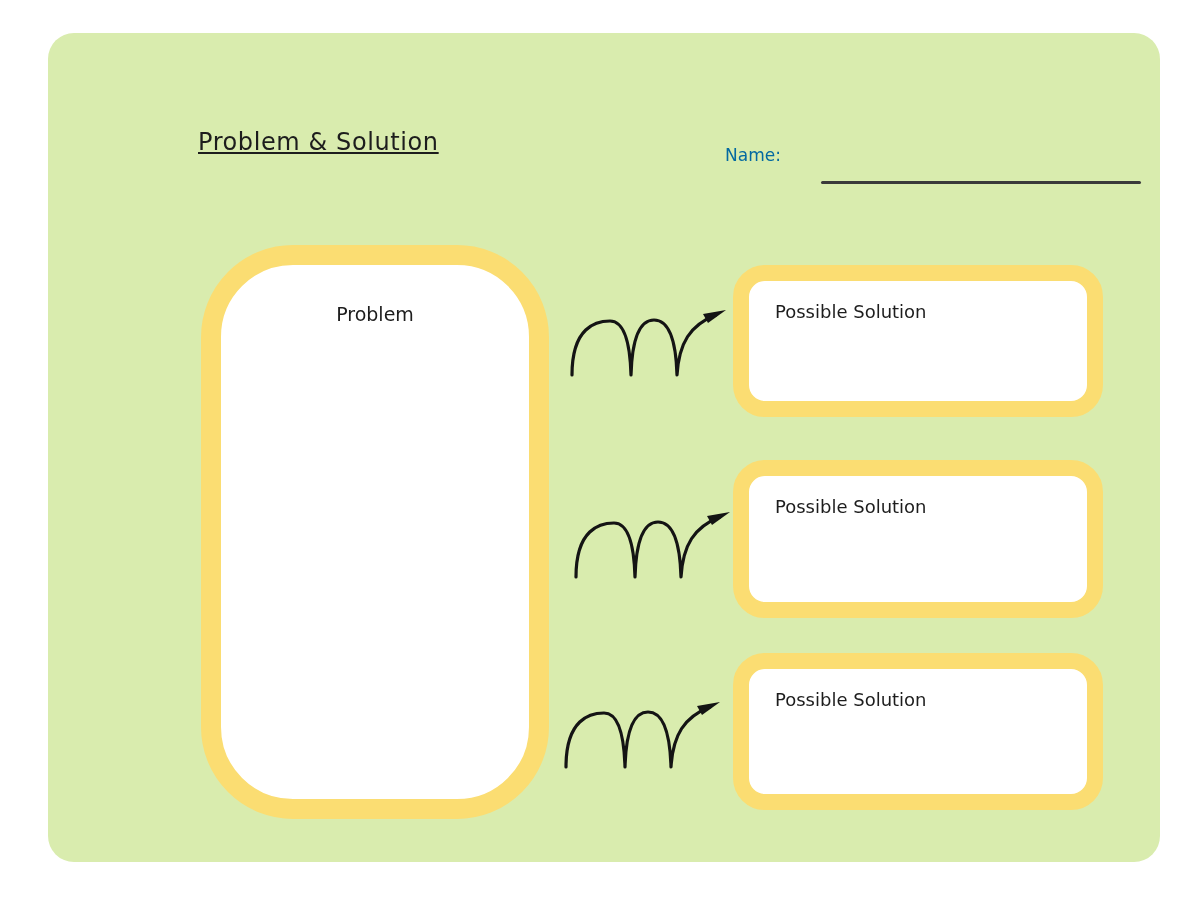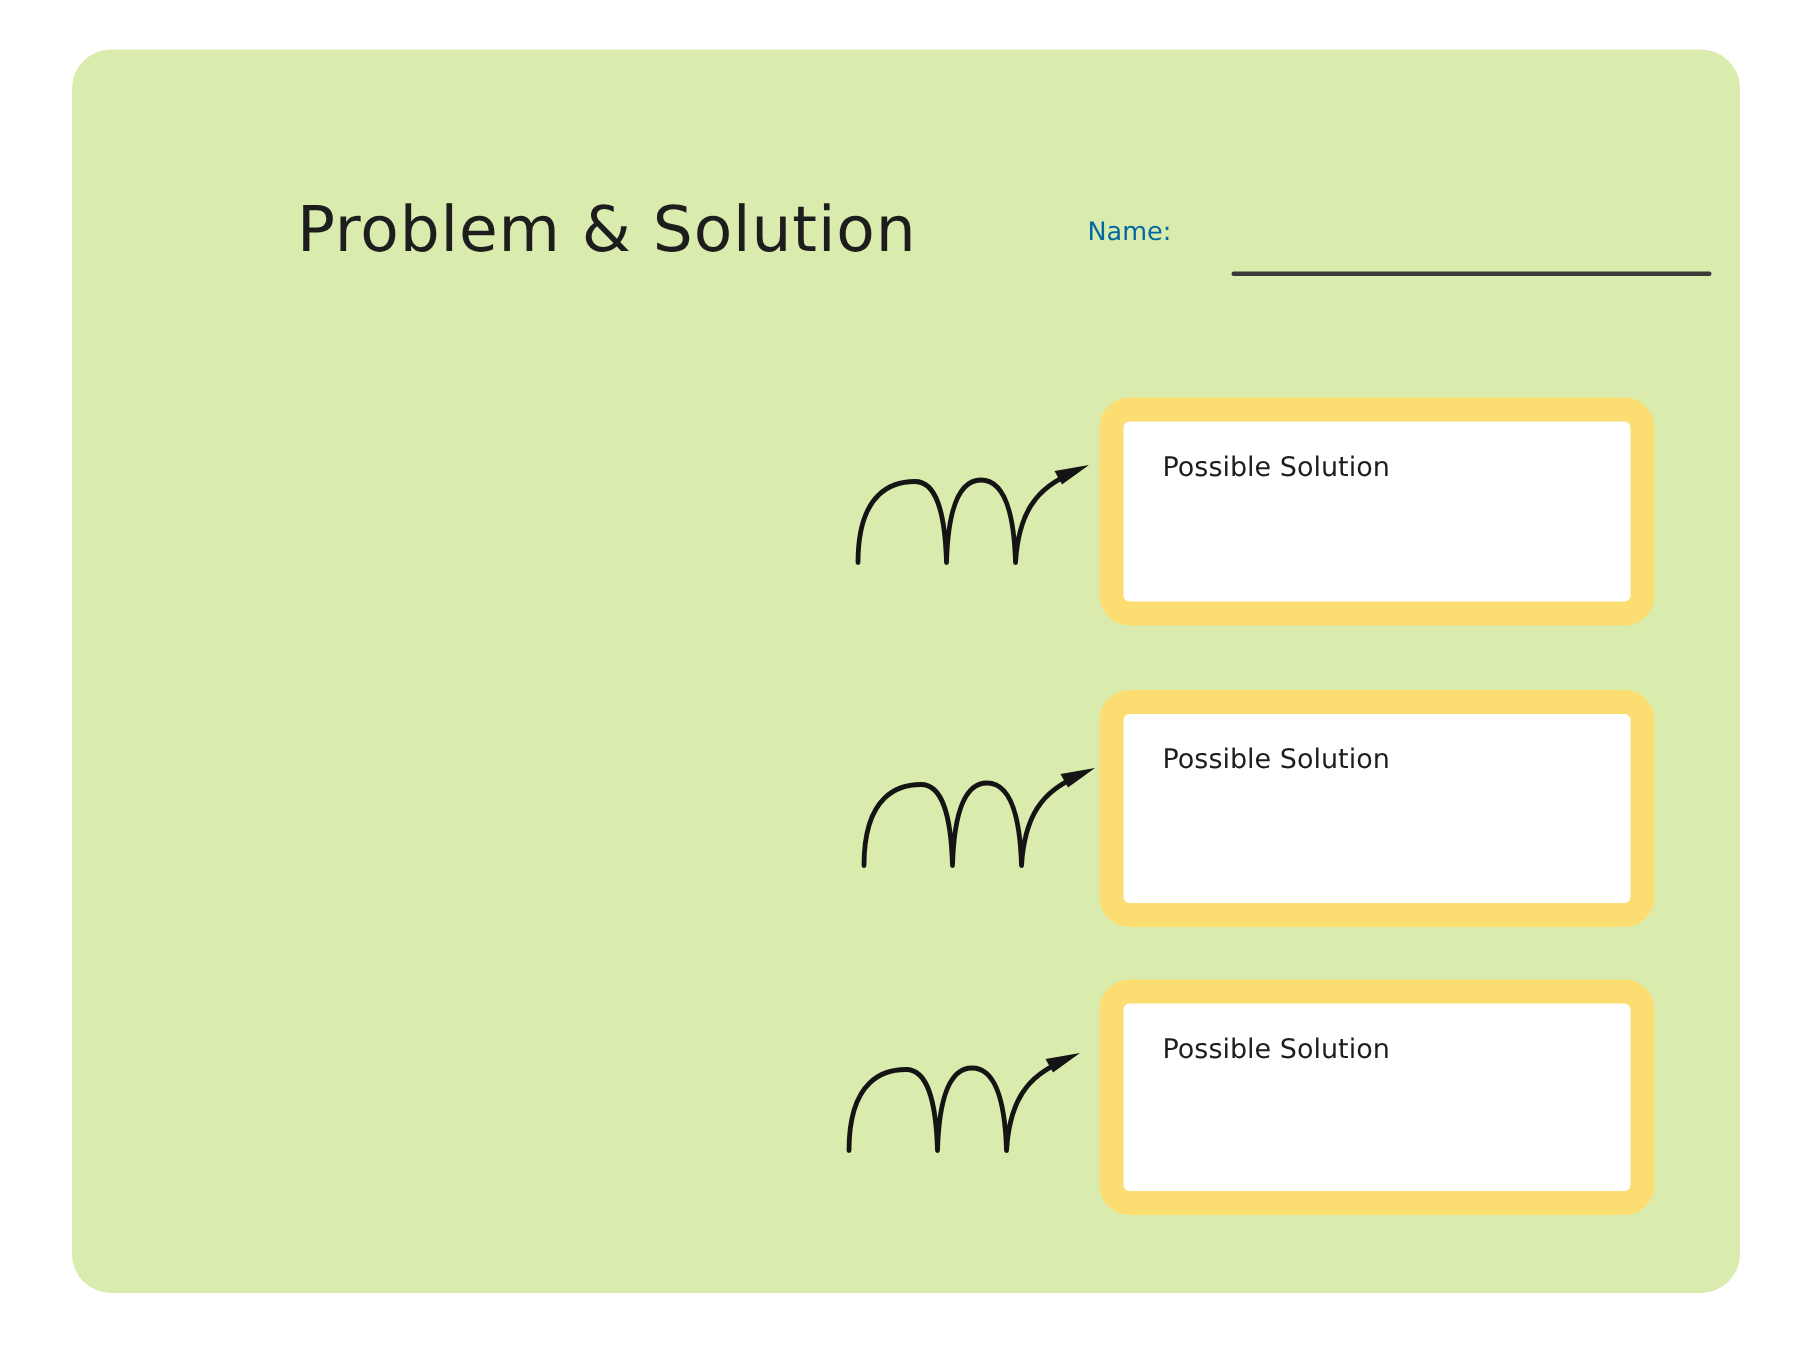--- a/index.html
+++ b/index.html
@@ -30,25 +30,26 @@
     background: #d9ecae;
     border-radius: 26px;
   }
 
   
   .title {
     position: absolute;
     left: 150px;
     top: 95px;
     font-family: "DejaVu Sans", sans-serif;
-    font-size: 42px;
+    font-size: 24px;
     font-weight: 400;
     letter-spacing: 0.6px;
     color: #1d1d1d;
     white-space: nowrap;
+    text-decoration: underline;
   }
 
   .name-label {
     position: absolute;
     left: 677px;
     top: 112px;
     font-family: "DejaVu Sans", sans-serif;
     font-size: 17px;
     color: #0369a1;
     white-space: nowrap;
@@ -89,21 +90,21 @@
     font-family: "DejaVu Sans", sans-serif;
     font-size: 19px;
     color: #1d1d1d;
   }
 
   .solution-box {
     left: 685px;
     width: 370px;
     height: 152px;
     border: 16px solid #fbdd72;
-    border-radius: 20px;
+    border-radius: 32px;
   }
 
   .solution-box.s1 { top: 232px; }
   .solution-box.s2 { top: 427px; height: 158px; }
   .solution-box.s3 { top: 620px; height: 157px; }
 
   .solution-label {
     position: absolute;
     left: 26px;
     top: 20px;
@@ -131,20 +132,23 @@
 <div id="worksheet-root">
 
   <div class="card">
 
     <div class="title">Problem &amp; Solution</div>
 
     <div class="name-label">Name:</div>
 
     <div class="name-line"></div>
 
+    <div class="box problem-box">
+      <div class="problem-label">Problem</div>
+    </div>
 
     <svg class="arrow a1" viewBox="0 0 175 80">
       <path d="M6,74 C6,26 30,20 44,20 C58,20 64,40 65,74 C66,40 73,19 88,19 C103,19 110,40 111,74 C113,42 124,24 150,14" fill="none" stroke="#141414" stroke-width="3.2" stroke-linecap="round" stroke-linejoin="round"></path>
       <path d="M137,13 L160,9 L142,22 Z" fill="#141414"></path>
     </svg>
 
     <svg class="arrow a2" viewBox="0 0 175 80">
       <path d="M6,74 C6,26 30,20 44,20 C58,20 64,40 65,74 C66,40 73,19 88,19 C103,19 110,40 111,74 C113,42 124,24 150,14" fill="none" stroke="#141414" stroke-width="3.2" stroke-linecap="round" stroke-linejoin="round"></path>
       <path d="M137,13 L160,9 L142,22 Z" fill="#141414"></path>
     </svg>

